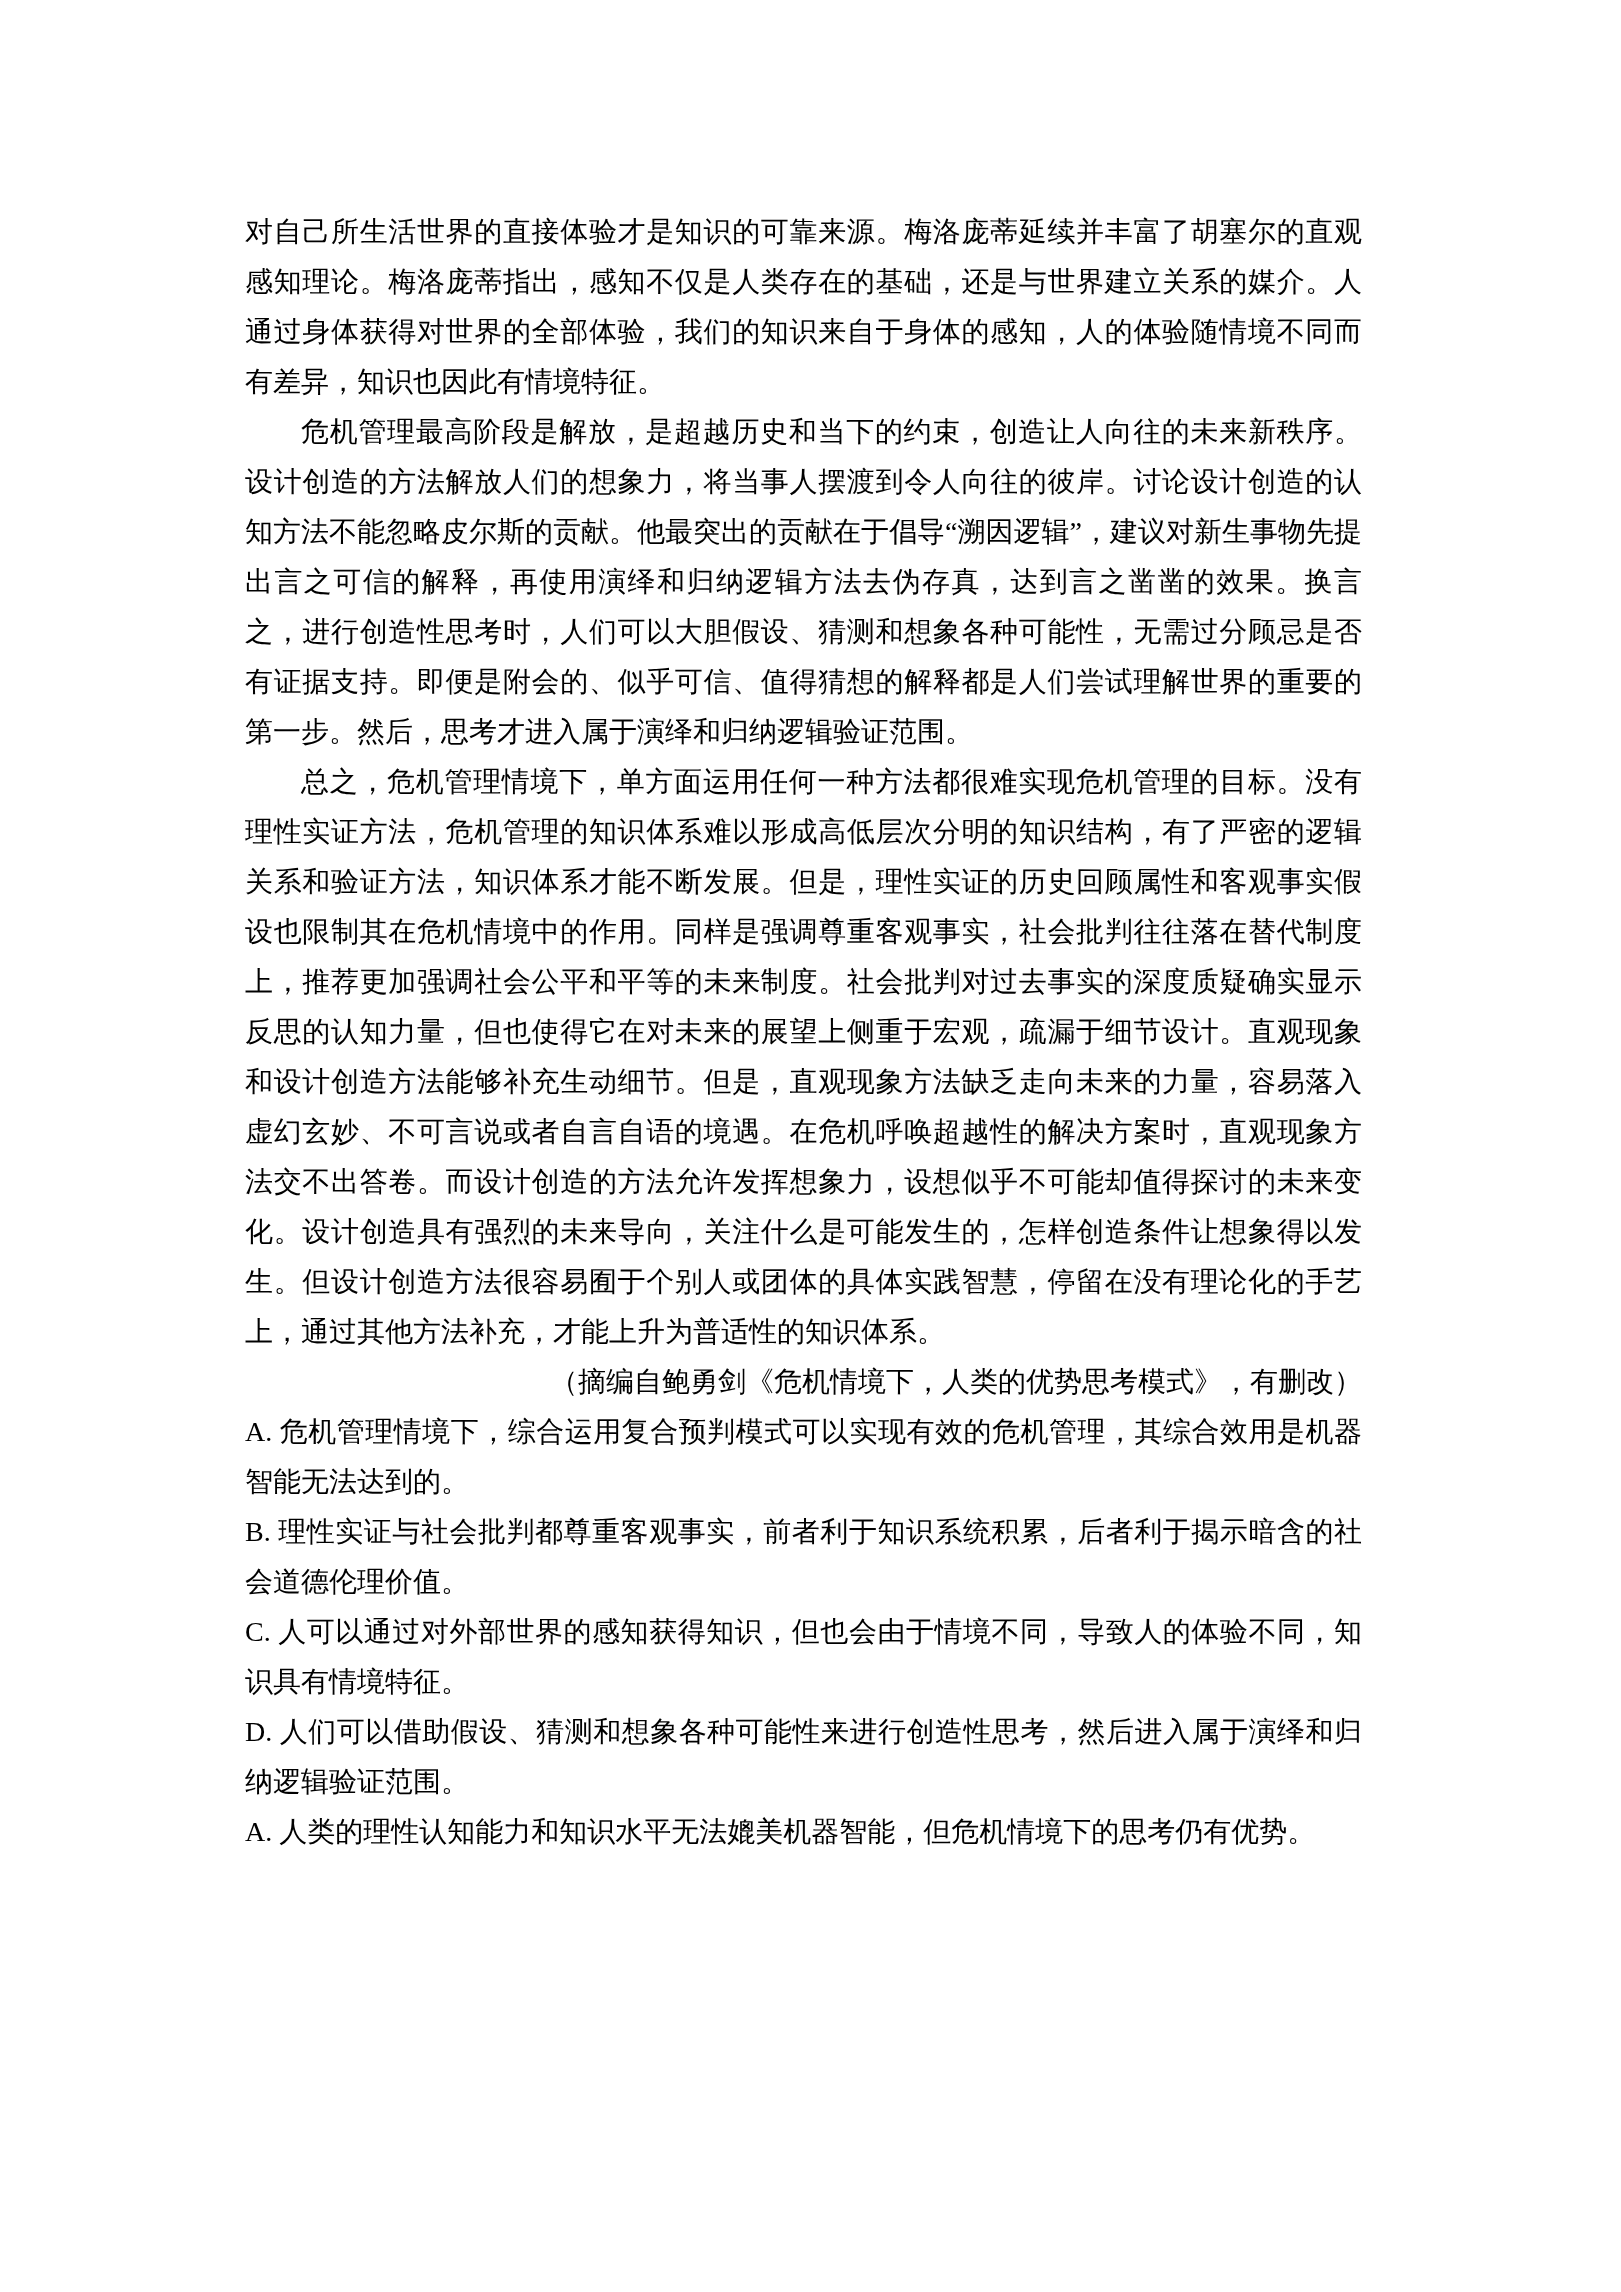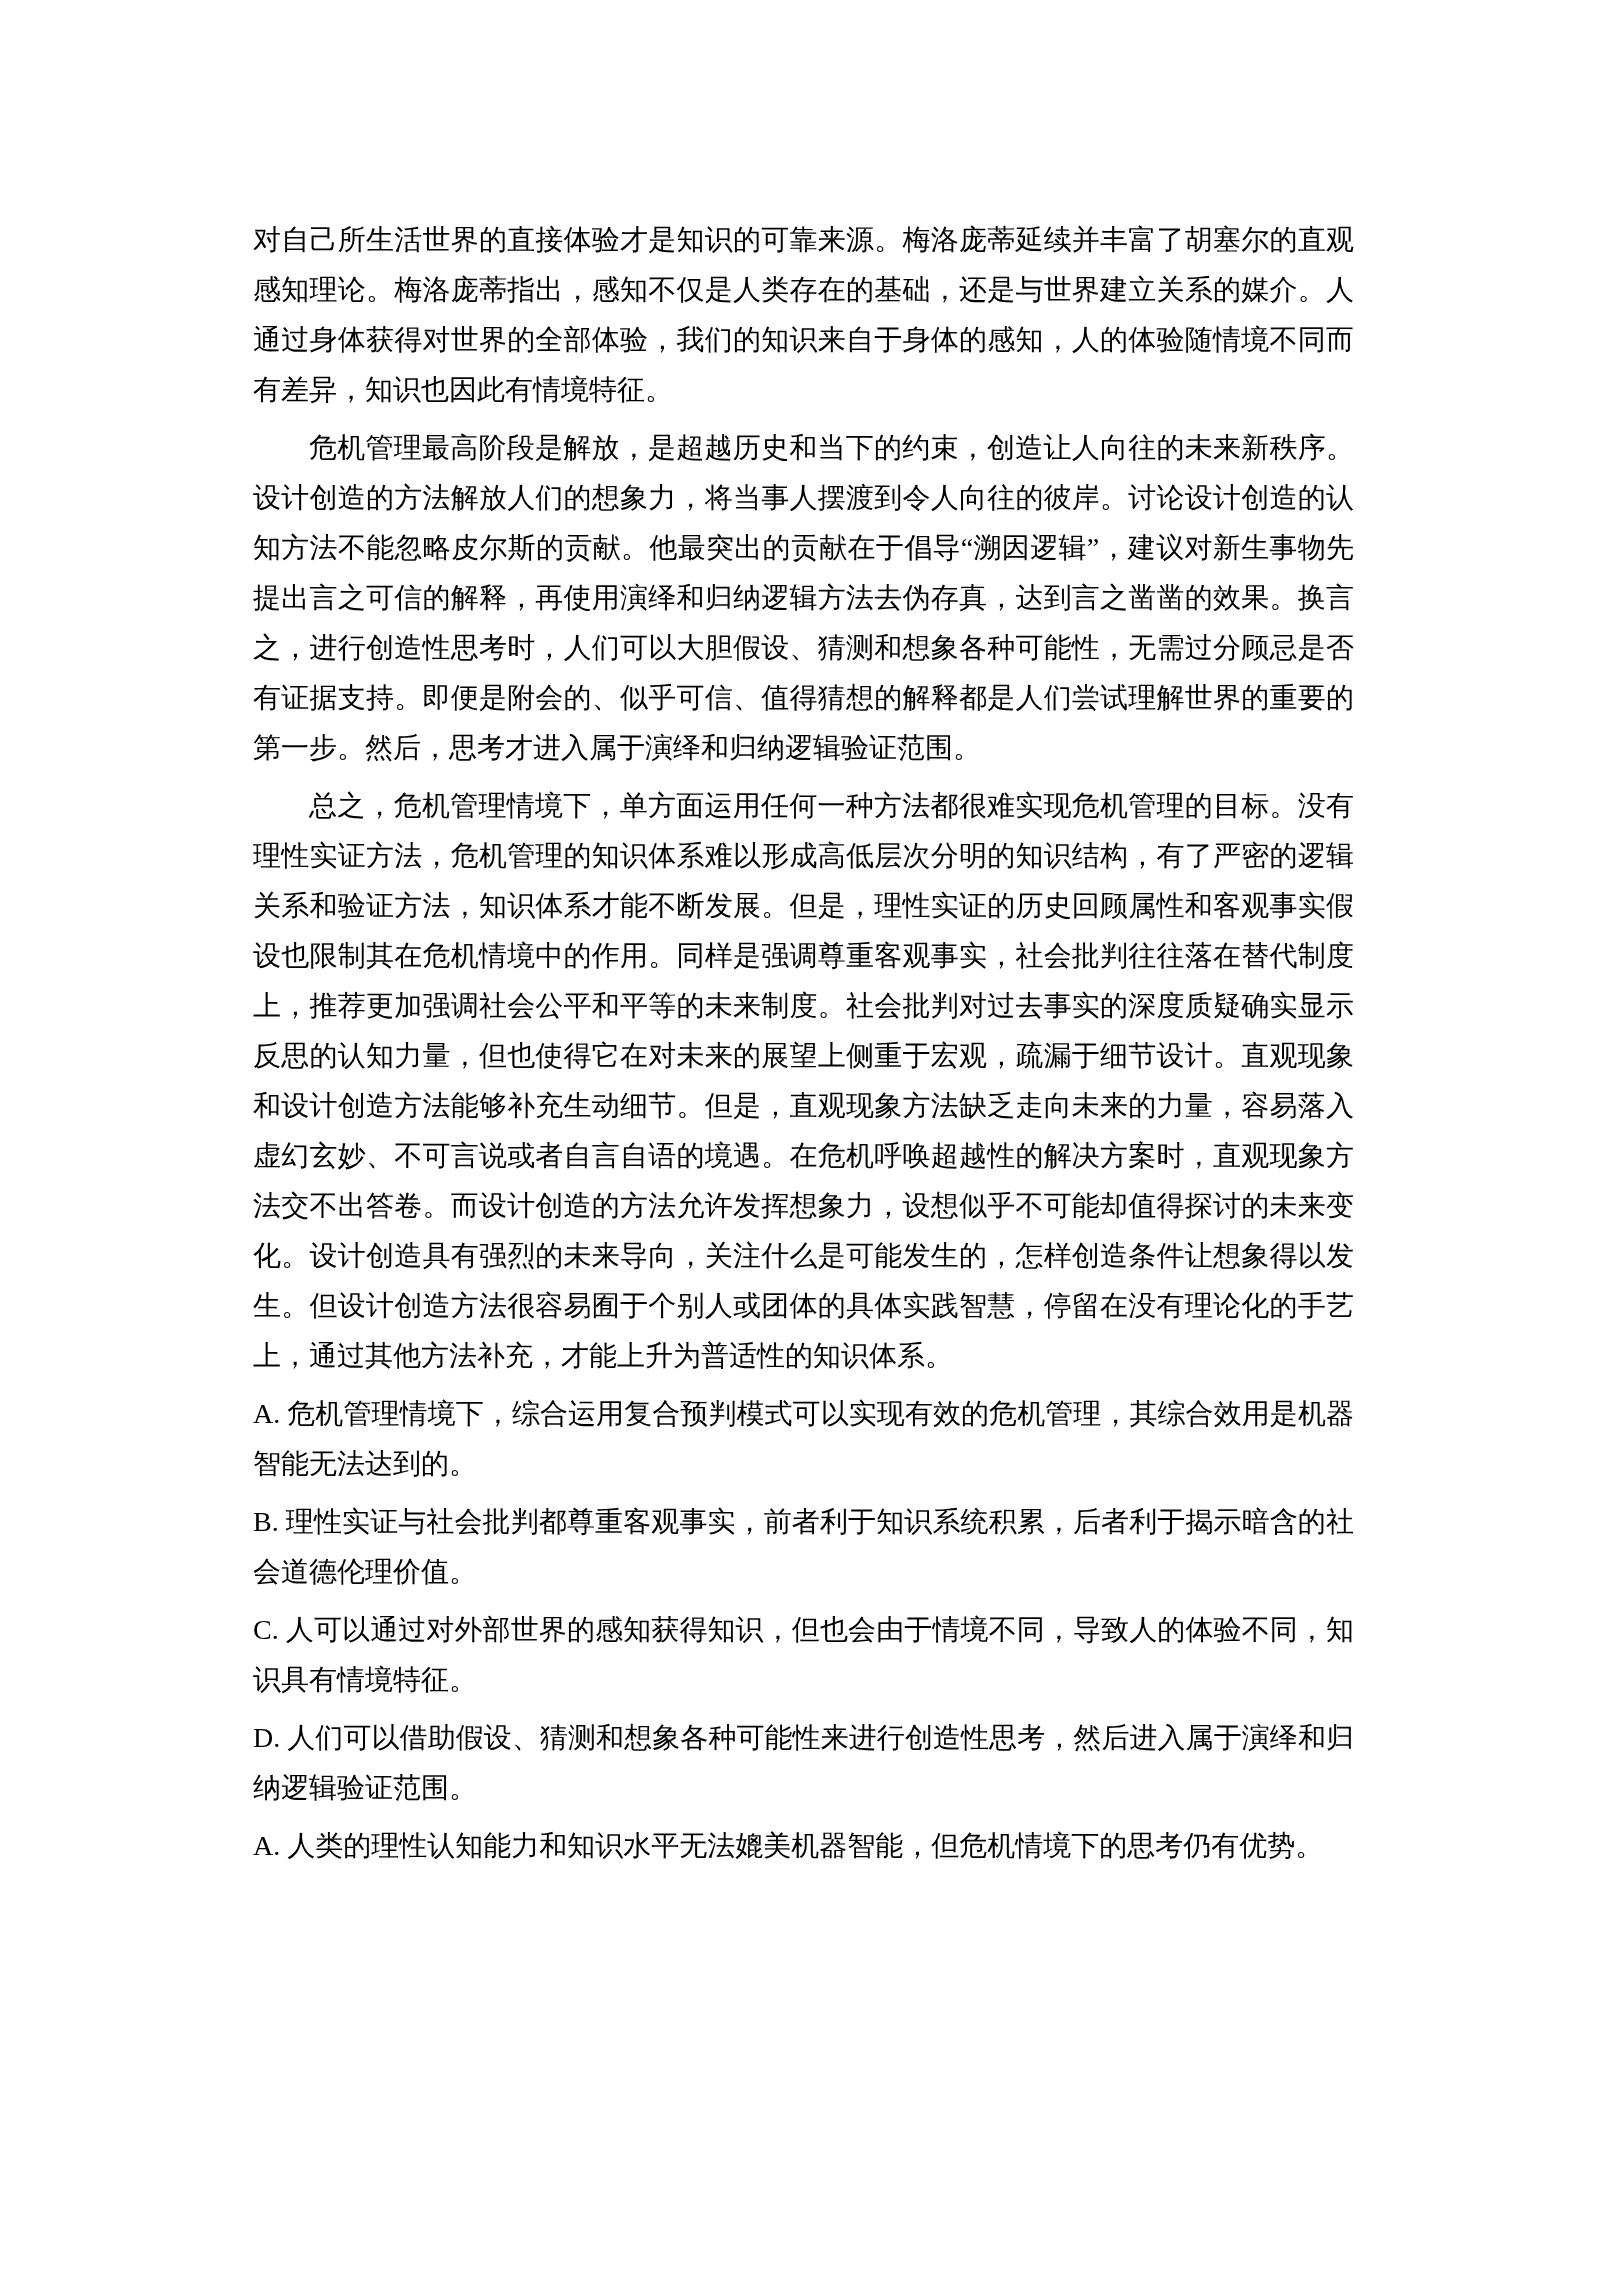--- a/index.html
+++ b/index.html
@@ -20,21 +20,21 @@
     left: 245px;
     top: 207px;
     width: 1117px;
     color: #000000;
     font-size: 28px;
     line-height: 50px;
     text-align: justify;
     text-justify: inter-character;
   }
   .doc p {
-    margin: 8px;
+    margin: 0;
     padding: 0;
   }
   .para-indent {
     text-indent: 2em;
   }
   .citation {
     text-align: right;
   }
 </style>
 </head>
@@ -42,20 +42,21 @@
 
 <div class="page">
   <div class="doc">
 
     <p class="para">对自己所生活世界的直接体验才是知识的可靠来源。梅洛庞蒂延续并丰富了胡塞尔的直观感知理论。梅洛庞蒂指出，感知不仅是人类存在的基础，还是与世界建立关系的媒介。人通过身体获得对世界的全部体验，我们的知识来自于身体的感知，人的体验随情境不同而有差异，知识也因此有情境特征。</p>
 
     <p class="para para-indent">危机管理最高阶段是解放，是超越历史和当下的约束，创造让人向往的未来新秩序。设计创造的方法解放人们的想象力，将当事人摆渡到令人向往的彼岸。讨论设计创造的认知方法不能忽略皮尔斯的贡献。他最突出的贡献在于倡导“溯因逻辑”，建议对新生事物先提出言之可信的解释，再使用演绎和归纳逻辑方法去伪存真，达到言之凿凿的效果。换言之，进行创造性思考时，人们可以大胆假设、猜测和想象各种可能性，无需过分顾忌是否有证据支持。即便是附会的、似乎可信、值得猜想的解释都是人们尝试理解世界的重要的第一步。然后，思考才进入属于演绎和归纳逻辑验证范围。</p>
 
     <p class="para para-indent">总之，危机管理情境下，单方面运用任何一种方法都很难实现危机管理的目标。没有理性实证方法，危机管理的知识体系难以形成高低层次分明的知识结构，有了严密的逻辑关系和验证方法，知识体系才能不断发展。但是，理性实证的历史回顾属性和客观事实假设也限制其在危机情境中的作用。同样是强调尊重客观事实，社会批判往往落在替代制度上，推荐更加强调社会公平和平等的未来制度。社会批判对过去事实的深度质疑确实显示反思的认知力量，但也使得它在对未来的展望上侧重于宏观，疏漏于细节设计。直观现象和设计创造方法能够补充生动细节。但是，直观现象方法缺乏走向未来的力量，容易落入虚幻玄妙、不可言说或者自言自语的境遇。在危机呼唤超越性的解决方案时，直观现象方法交不出答卷。而设计创造的方法允许发挥想象力，设想似乎不可能却值得探讨的未来变化。设计创造具有强烈的未来导向，关注什么是可能发生的，怎样创造条件让想象得以发生。但设计创造方法很容易囿于个别人或团体的具体实践智慧，停留在没有理论化的手艺上，通过其他方法补充，才能上升为普适性的知识体系。</p>
 
+    <p class="citation">（摘编自鲍勇剑《危机情境下，人类的优势思考模式》，有删改）</p>
 
 
     <p class="option">A. 危机管理情境下，综合运用复合预判模式可以实现有效的危机管理，其综合效用是机器智能无法达到的。</p>
 
     <p class="option">B. 理性实证与社会批判都尊重客观事实，前者利于知识系统积累，后者利于揭示暗含的社会道德伦理价值。</p>
 
     <p class="option">C. 人可以通过对外部世界的感知获得知识，但也会由于情境不同，导致人的体验不同，知识具有情境特征。</p>
 
     <p class="option">D. 人们可以借助假设、猜测和想象各种可能性来进行创造性思考，然后进入属于演绎和归纳逻辑验证范围。</p>
 

